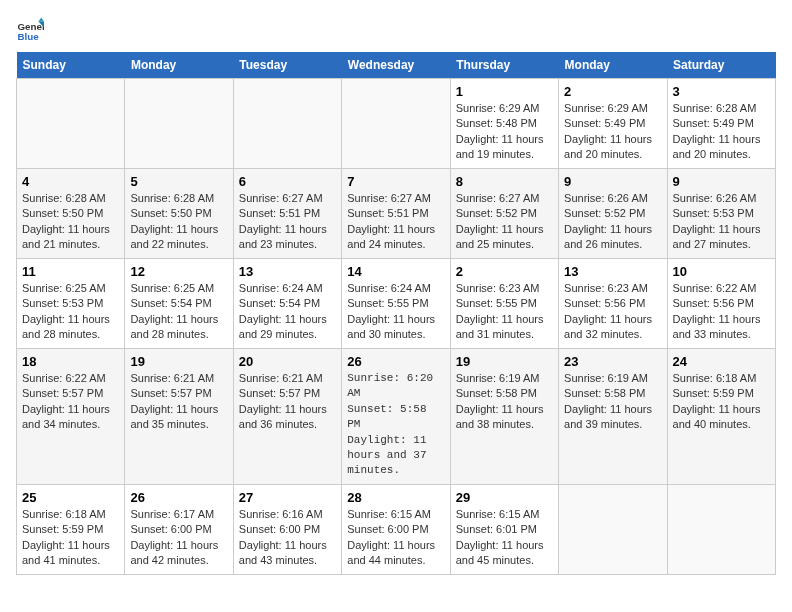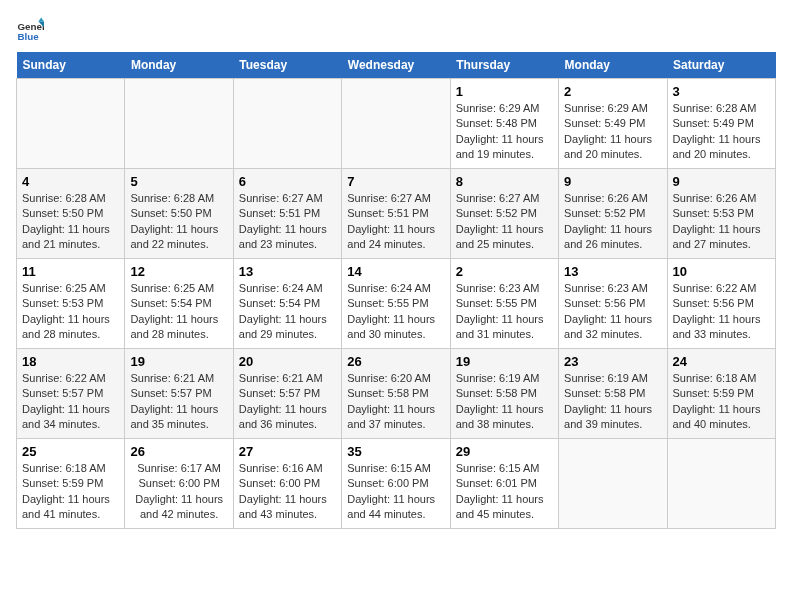--- a/index.html
+++ b/index.html
@@ -240,21 +240,21 @@
 Daylight: 11 hours and 35 minutes.</div>
         </td>
         <td>
           <span class="day-number">20</span>
           <div class="day-info" style="white-space: pre-line;">Sunrise: 6:21 AM
 Sunset: 5:57 PM
 Daylight: 11 hours and 36 minutes.</div>
         </td>
         <td>
           <span class="day-number">26</span>
-          <div class="day-info" style="white-space: pre-line;">Sunrise: 6:20 AM
+          <div class="day-info" style="white-space: pre-line; font-family: Liberation Mono, monospace;">Sunrise: 6:20 AM
 Sunset: 5:58 PM
 Daylight: 11 hours and 37 minutes.</div>
         </td>
         <td>
           <span class="day-number">19</span>
           <div class="day-info" style="white-space: pre-line;">Sunrise: 6:19 AM
 Sunset: 5:58 PM
 Daylight: 11 hours and 38 minutes.</div>
         </td>
         <td>
@@ -272,32 +272,32 @@
       </tr>
       <tr>
         <td>
           <span class="day-number">25</span>
           <div class="day-info" style="white-space: pre-line;">Sunrise: 6:18 AM
 Sunset: 5:59 PM
 Daylight: 11 hours and 41 minutes.</div>
         </td>
         <td>
           <span class="day-number">26</span>
-          <div class="day-info" style="white-space: pre-line; text-align: center;">Sunrise: 6:17 AM
+          <div class="day-info" style="white-space: pre-line;">Sunrise: 6:17 AM
 Sunset: 6:00 PM
 Daylight: 11 hours and 42 minutes.</div>
         </td>
         <td>
           <span class="day-number">27</span>
           <div class="day-info" style="white-space: pre-line;">Sunrise: 6:16 AM
 Sunset: 6:00 PM
 Daylight: 11 hours and 43 minutes.</div>
         </td>
         <td>
-          <span class="day-number">35</span>
+          <span class="day-number">28</span>
           <div class="day-info" style="white-space: pre-line;">Sunrise: 6:15 AM
 Sunset: 6:00 PM
 Daylight: 11 hours and 44 minutes.</div>
         </td>
         <td>
           <span class="day-number">29</span>
           <div class="day-info" style="white-space: pre-line;">Sunrise: 6:15 AM
 Sunset: 6:01 PM
 Daylight: 11 hours and 45 minutes.</div>
         </td>

